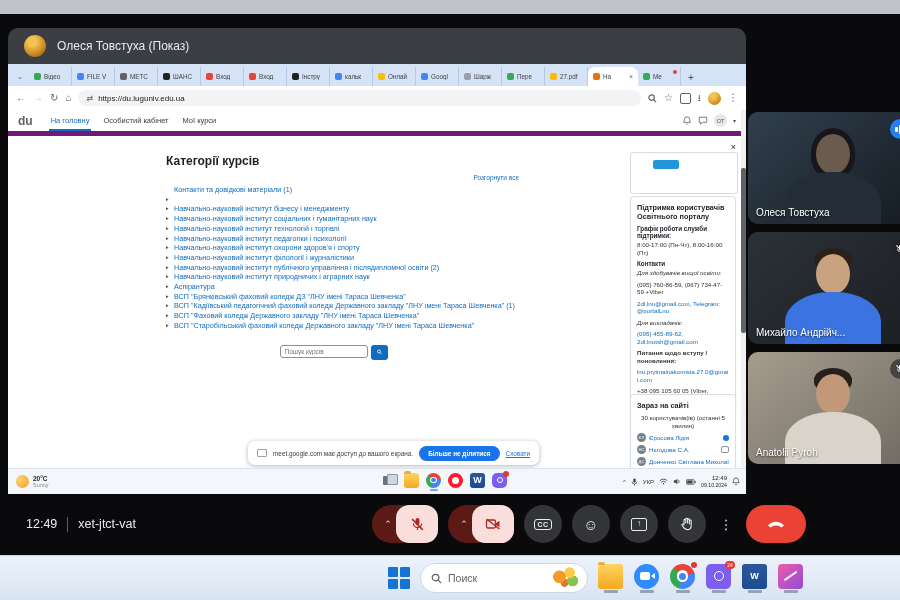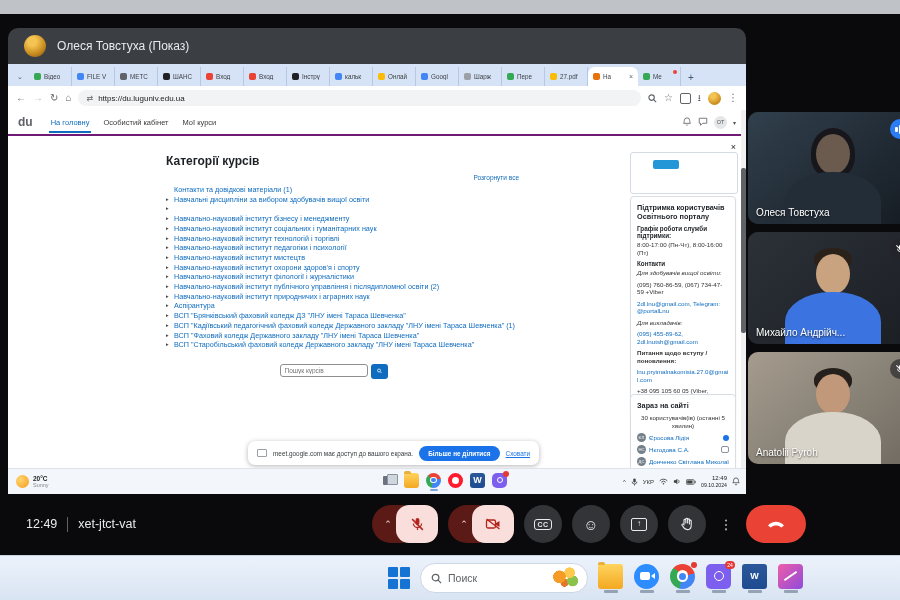--- a/index.html
+++ b/index.html
@@ -31,21 +31,21 @@
   .navic{color:#5f6368;font-size:10px;line-height:1;}
   .navic.dim{color:#b4b8bd;}
   .urlpill{flex:1;height:16px;background:#f1f3f4;border-radius:9px;display:flex;align-items:center;gap:5px;
            padding:0 8px;box-sizing:border-box;}
   .urlpill .tune{color:#5f6368;font-size:8px;}
   .urltext{font-size:8px;color:#202124;}
   .tb-avatar{width:13px;height:13px;border-radius:50%;
              background:radial-gradient(circle at 38% 30%,#f4c452 20%,#c98c20 70%);}
   
   .page{position:relative;height:358px;background:#fff;overflow:hidden;}
-  .pnav{height:26px;border-bottom:2px solid #701a75;display:flex;align-items:center;gap:12px;
+  .pnav{height:26px;border-bottom:5px solid #701a75;display:flex;align-items:center;gap:12px;
         padding:0 10px;box-sizing:border-box;}
   .plogo{font-size:12px;color:#5f6368;font-weight:bold;margin-right:4px;}
   .pnav-item{font-size:7.5px;color:#3a3a3a;position:relative;padding:6px 2px;}
   .pnav-item.on{color:#0f6cbf;}
   .pnav-item.on::after{content:"";position:absolute;left:0;right:0;bottom:0;height:2px;background:#0f6cbf;}
   .pnav-right{margin-left:auto;display:flex;align-items:center;gap:6px;}
   .pnav-right svg{display:block;}
   .pav{width:13px;height:13px;border-radius:50%;background:#e4e6e8;color:#555;font-size:5.5px;
        display:flex;align-items:center;justify-content:center;}
   .caret{font-size:6px;color:#555;}
@@ -339,24 +339,20 @@
       <div class="main-col">
         <div class="psub">Категорії курсів</div>
         <div class="expand-row">Розгорнути все</div>
         <div>
 
             <div class="cat-line">
               <span class="arr hide">▸</span>
               <span class="cat-label">Контакти та довідкові матеріали (1)</span>
             </div>
 
-            <div class="cat-line">
-              <span class="arr">▸</span>
-              <span class="cat-label">Навчальні дисципліни за вибором здобувачів вищої освіти</span>
-            </div>
 
             <div class="cat-line">
               <span class="arr">▸</span>
             </div>
 
             <div class="cat-line">
               <span class="arr">▸</span>
               <span class="cat-label">Навчально-науковий інститут бізнесу і менеджменту</span>
             </div>
 
@@ -368,24 +364,20 @@
             <div class="cat-line">
               <span class="arr">▸</span>
               <span class="cat-label">Навчально-науковий інститут технологій і торгівлі</span>
             </div>
 
             <div class="cat-line">
               <span class="arr">▸</span>
               <span class="cat-label">Навчально-науковий інститут педагогіки і психології</span>
             </div>
 
-            <div class="cat-line">
-              <span class="arr">▸</span>
-              <span class="cat-label">Навчально-науковий інститут мистецтв</span>
-            </div>
 
             <div class="cat-line">
               <span class="arr">▸</span>
               <span class="cat-label">Навчально-науковий інститут охорони здоров'я і спорту</span>
             </div>
 
             <div class="cat-line">
               <span class="arr">▸</span>
               <span class="cat-label">Навчально-науковий інститут філології і журналістики</span>
             </div>

